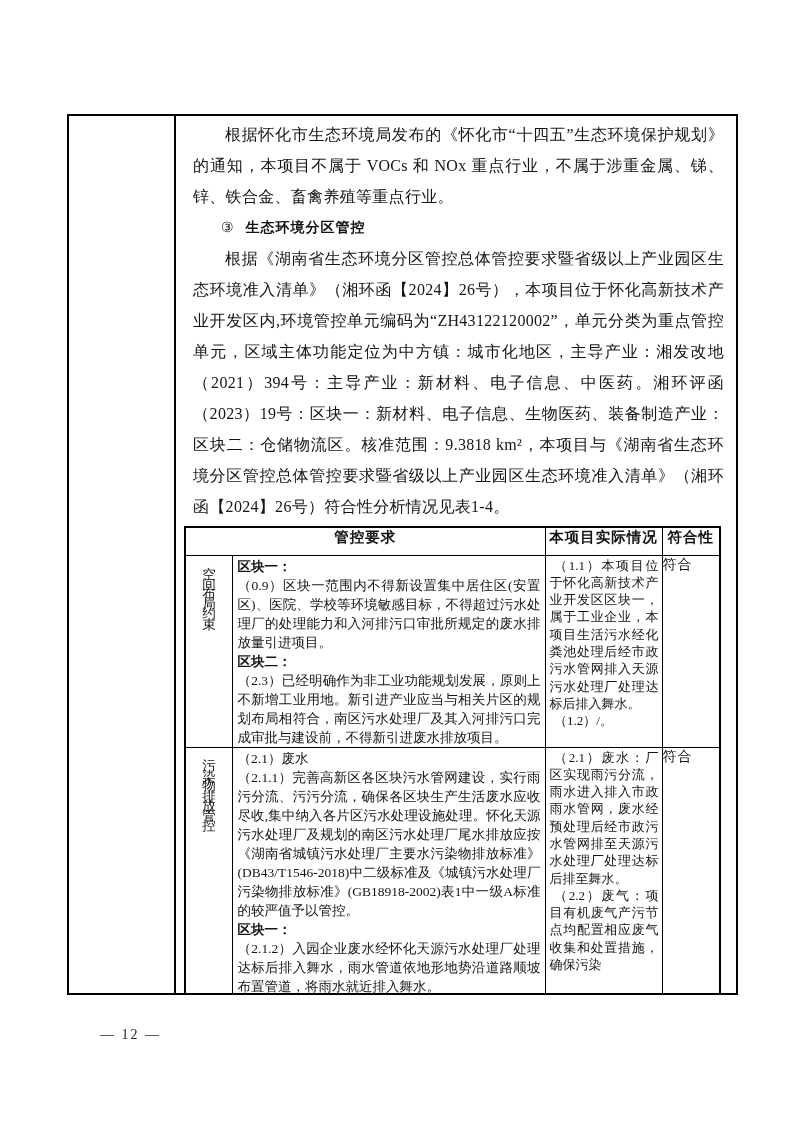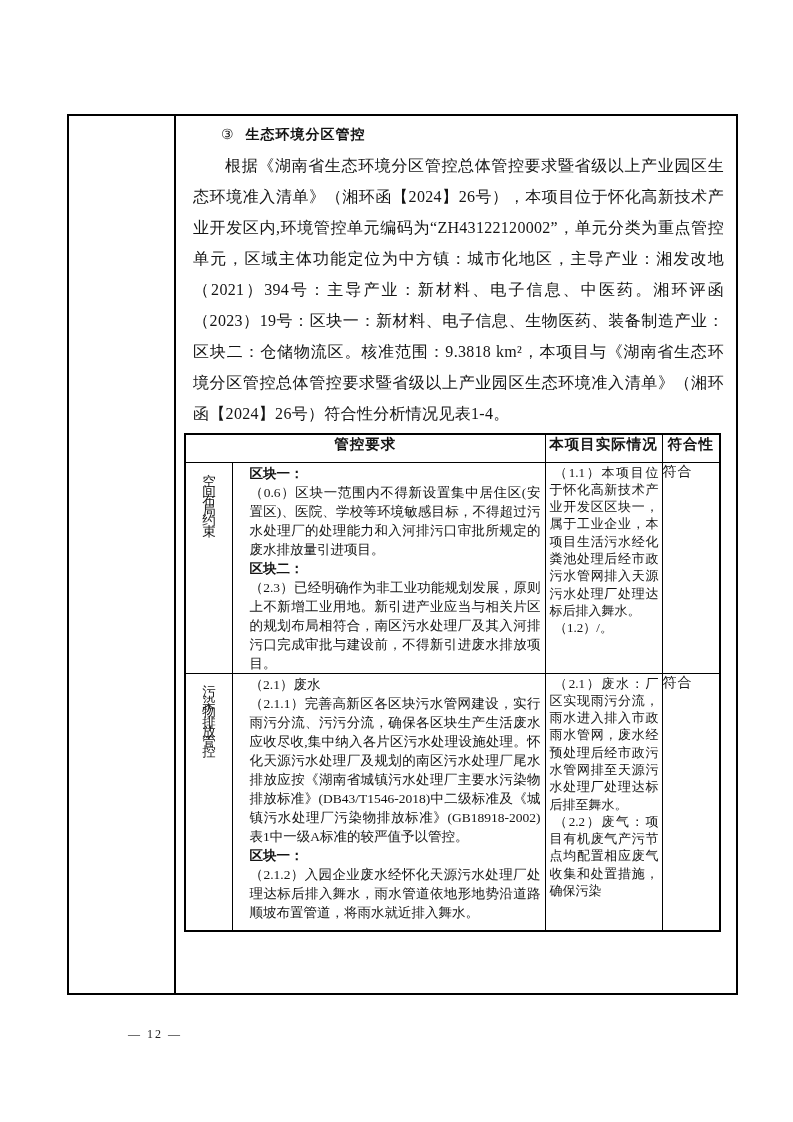--- a/index.html
+++ b/index.html
@@ -84,21 +84,21 @@
     writing-mode: vertical-lr;
     text-orientation: upright;
     font-size: 13.5px;
     letter-spacing: 10px;
     margin: 0 auto;
     line-height: 1;
   }
   td.req-cell {
     font-size: 13.5px;
     line-height: 19px;
-    padding: 1px 4px 0 17px;
+    padding: 1px 4px 0 5px;
     text-align: justify;
   }
   .req-label { font-weight: bold; }
   td.act-cell {
     font-size: 13px;
     line-height: 17.3px;
     padding: 1px 3px 0 4px;
     text-align: justify;
   }
   .act-p { text-indent: 0.35em; }
@@ -106,33 +106,33 @@
     vertical-align: middle;
     text-align: left;
     font-size: 14px;
     letter-spacing: 1px;
   }
   .row1 td { height: 192px; }
   .row2 td { height: 258px; }
   .page-number {
     position: absolute;
     left: 100px; top: 1027px;
-    font-size: 12px;
+    font-size: 14px;
     letter-spacing: 2px;
     color: #222;
-    margin-left: 28px;
   }
 </style>
 </head>
 <body>
 
 <div class="doc-frame">
   <div class="left-col"></div>
   <div class="main-col">
 
+    <p class="para">根据怀化市生态环境局发布的《怀化市“十四五”生态环境保护规划》的通知，本项目不属于 VOCs 和 NOx 重点行业，不属于涉重金属、锑、锌、铁合金、畜禽养殖等重点行业。</p>
 
     <p class="section-heading"><span class="num">③</span><span class="ttl">生态环境分区管控</span></p>
 
     <p class="para">根据《湖南省生态环境分区管控总体管控要求暨省级以上产业园区生态环境准入清单》（湘环函【2024】26号），本项目位于怀化高新技术产业开发区内,环境管控单元编码为“ZH43122120002”，单元分类为重点管控单元，区域主体功能定位为中方镇：城市化地区，主导产业：湘发改地（2021）394号：主导产业：新材料、电子信息、中医药。湘环评函（2023）19号：区块一：新材料、电子信息、生物医药、装备制造产业：区块二：仓储物流区。核准范围：9.3818 km²，本项目与《湖南省生态环境分区管控总体管控要求暨省级以上产业园区生态环境准入清单》（湘环函【2024】26号）符合性分析情况见表1-4。</p>
 
 
     <table class="comp-table">
       <colgroup>
         <col class="col-cat">
           <col class="col-req">
@@ -145,21 +145,21 @@
         <th class="hdr">本项目实际情况</th>
         <th class="hdr">符合性</th>
       </tr>
 
       <tr class="row1">
         <td class="cat-cell">
           <div class="cat-label">空间布局约束</div>
         </td>
         <td class="req-cell">
           <div class="req-label">区块一：</div>
-          <div>（0.6）区块一范围内不得新设置集中居住区(安置区)、医院、学校等环境敏感目标，不得超过污水处理厂的处理能力和入河排污口审批所规定的废水排放量引进项目。</div>
+          <div>（0.9）区块一范围内不得新设置集中居住区(安置区)、医院、学校等环境敏感目标，不得超过污水处理厂的处理能力和入河排污口审批所规定的废水排放量引进项目。</div>
           <div class="req-label">区块二：</div>
           <div>（2.3）已经明确作为非工业功能规划发展，原则上不新增工业用地。新引进产业应当与相关片区的规划布局相符合，南区污水处理厂及其入河排污口完成审批与建设前，不得新引进废水排放项目。</div>
         </td>
         <td class="act-cell">
           <div class="act-p">（1.1）本项目位于怀化高新技术产业开发区区块一，属于工业企业，本项目生活污水经化粪池处理后经市政污水管网排入天源污水处理厂处理达标后排入舞水。</div>
           <div class="act-p">（1.2）/。</div>
         </td>
         <td class="conf-cell">符合</td>
       </tr>
 

